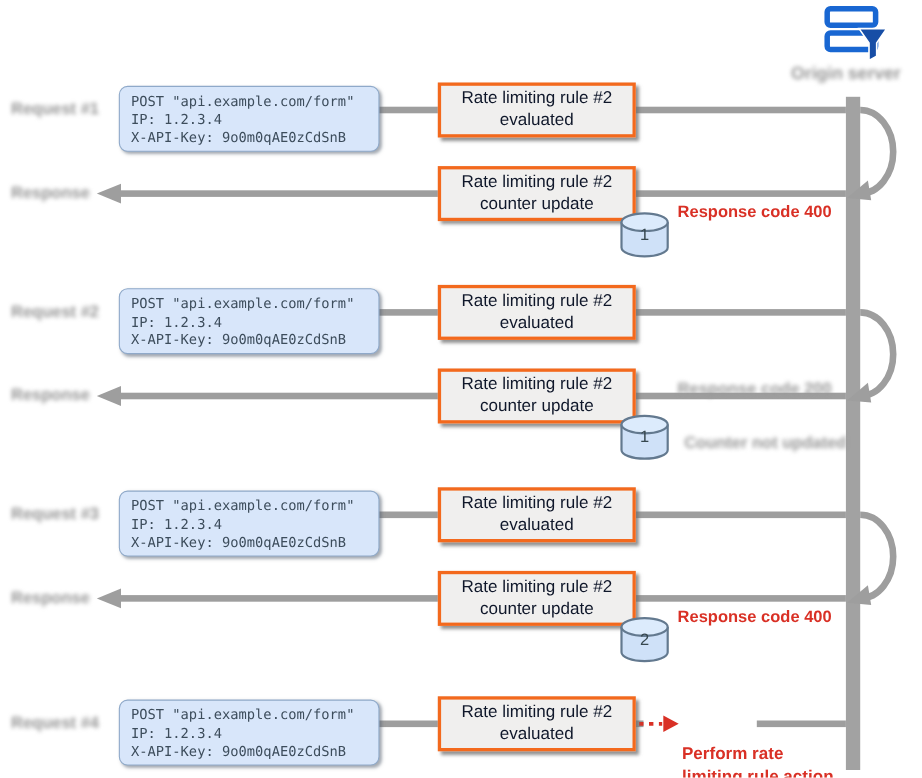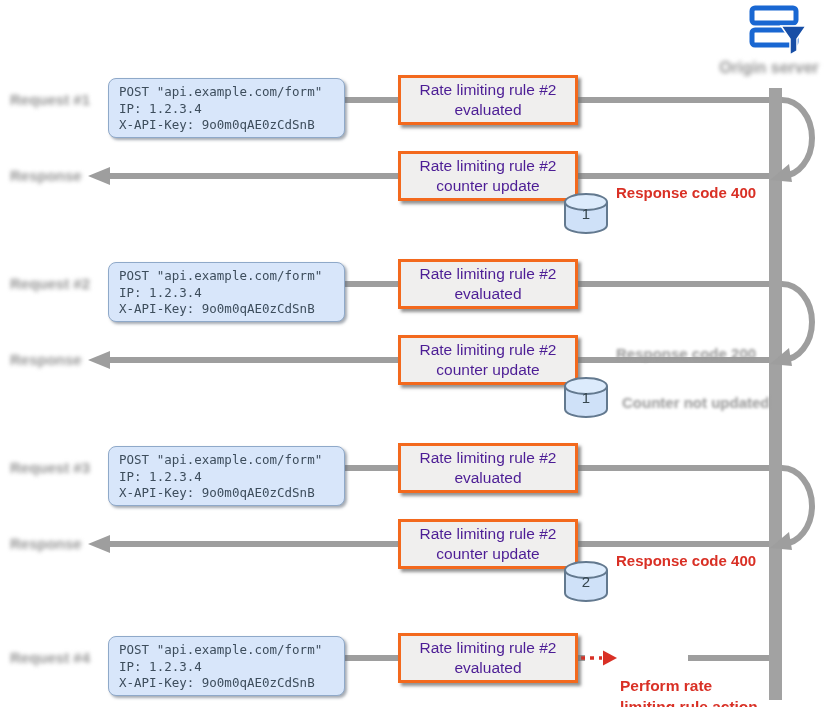--- a/index.html
+++ b/index.html
@@ -16,21 +16,21 @@
     padding:5px 10px;color:#3d4d5c;
     font-family:"DejaVu Sans Mono","Liberation Mono",monospace;
     font-size:12.5px;line-height:1.32;white-space:nowrap;
   }
   
   .rule-box{
     position:absolute;left:398px;width:180px;height:50px;box-sizing:border-box;
     background:#f0efee;border:3px solid #f3691d;
     box-shadow:3px 3px 3px rgba(110,110,110,0.75);
     display:flex;flex-direction:column;align-items:center;justify-content:center;
-    color:#4c1d95;font-size:15.5px;line-height:1.3;text-align:center;
+    color:#0f172a;font-size:15.5px;line-height:1.3;text-align:center;
   }
   
   .cylinder{position:absolute;left:562px;width:48px;height:44px;}
   .cylinder svg{position:absolute;left:0;top:0;}
   .cylinder .num{
     position:absolute;left:0;top:13px;width:48px;text-align:center;
     font-size:15px;color:#37474f;font-weight:500;
   }
   
   .side-label{

